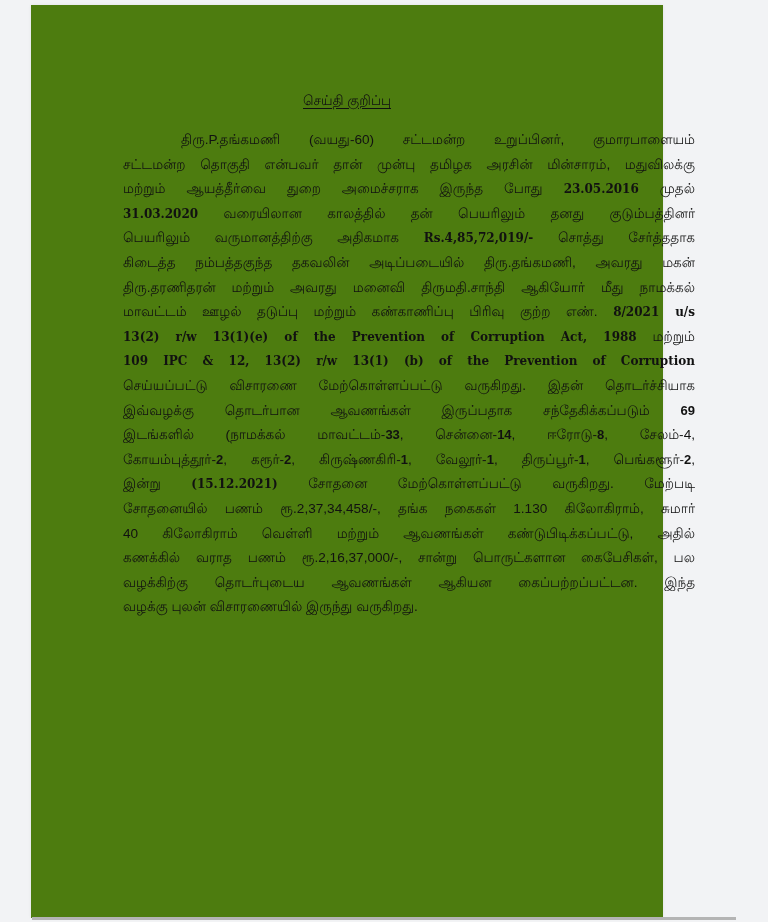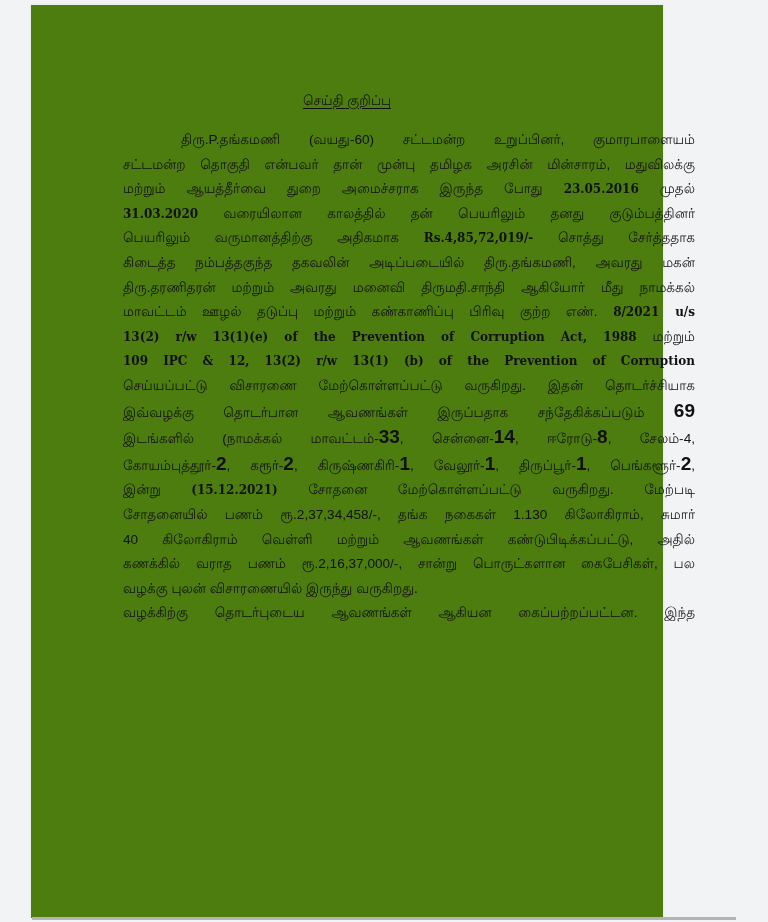--- a/index.html
+++ b/index.html
@@ -44,21 +44,21 @@
     margin-left: 12px;
   }
   .line { display: block; white-space: nowrap; text-align: justify; text-align-last: justify; }
   .line.indent { padding-left: 58px; }
   .line.last { text-align-last: left; }
   .b {
     font-family: "DejaVu Serif", "Liberation Serif", serif;
     font-weight: bold;
     font-size: 12px;
   }
-  .bn { font-weight: bold; font-size: 19px; }
+  .bn { font-weight: bold; font-size: 13px; }
 </style>
 </head>
 <body>
 
 <div class="page">
   <div class="title">செய்தி குறிப்பு</div>
 
   <div class="body">
     <span class="line indent"><span>திரு.P.தங்கமணி (வயது-60) சட்டமன்ற உறுப்பினர், குமாரபாளையம்</span></span>
     <span class="line"><span>சட்டமன்ற தொகுதி என்பவர் தான் முன்பு தமிழக அரசின் மின்சாரம், மதுவிலக்கு</span></span>
@@ -71,17 +71,17 @@
     <span class="line"><span class="b">13(2) r/w 13(1)(e) of the Prevention of Corruption Act, 1988</span><span> மற்றும்</span></span>
     <span class="line"><span class="b">109 IPC &amp; 12, 13(2) r/w 13(1) (b) of the Prevention of Corruption</span></span>
     <span class="line"><span>செய்யப்பட்டு விசாரணை மேற்கொள்ளப்பட்டு வருகிறது. இதன் தொடர்ச்சியாக</span></span>
     <span class="line"><span>இவ்வழக்கு தொடர்பான ஆவணங்கள் இருப்பதாக சந்தேகிக்கப்படும் </span><span class="bn">69</span></span>
     <span class="line"><span>இடங்களில் (நாமக்கல் மாவட்டம்-</span><span class="bn">33</span><span>, சென்னை-</span><span class="bn">14</span><span>, ஈரோடு-</span><span class="bn">8</span><span>, சேலம்-4,</span></span>
     <span class="line"><span>கோயம்புத்தூர்-</span><span class="bn">2</span><span>, கரூர்-</span><span class="bn">2</span><span>, கிருஷ்ணகிரி-</span><span class="bn">1</span><span>, வேலூர்-</span><span class="bn">1</span><span>, திருப்பூர்-</span><span class="bn">1</span><span>, பெங்களூர்-</span><span class="bn">2</span><span>,</span></span>
     <span class="line"><span>இன்று </span><span class="b">(15.12.2021)</span><span> சோதனை மேற்கொள்ளப்பட்டு வருகிறது. மேற்படி</span></span>
     <span class="line"><span>சோதனையில் பணம் ரூ.2,37,34,458/-, தங்க நகைகள் 1.130 கிலோகிராம், சுமார்</span></span>
     <span class="line"><span>40 கிலோகிராம் வெள்ளி மற்றும் ஆவணங்கள் கண்டுபிடிக்கப்பட்டு, அதில்</span></span>
     <span class="line"><span>கணக்கில் வராத பணம் ரூ.2,16,37,000/-, சான்று பொருட்களான கைபேசிகள், பல</span></span>
+    <span class="line"><span>வழக்கிற்கு தொடர்புடைய ஆவணங்கள் ஆகியன கைப்பற்றப்பட்டன. இந்த</span></span>
     <span class="line last"><span>வழக்கு புலன் விசாரணையில் இருந்து வருகிறது.</span></span>
-    <span class="line"><span>வழக்கிற்கு தொடர்புடைய ஆவணங்கள் ஆகியன கைப்பற்றப்பட்டன. இந்த</span></span>
   </div>
 </div>
 <div class="page-bottom-edge"></div>
 
 </body></html>

